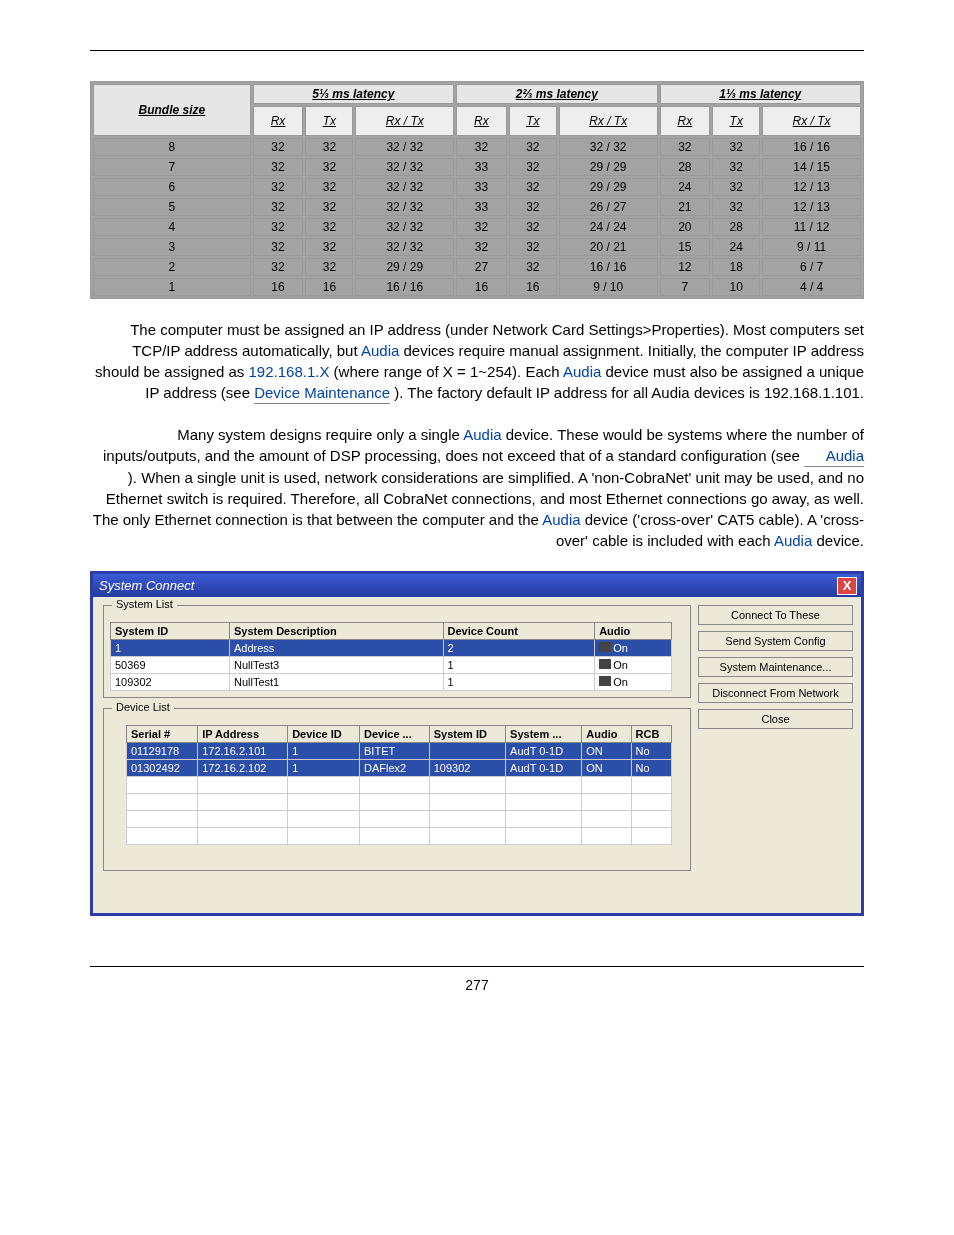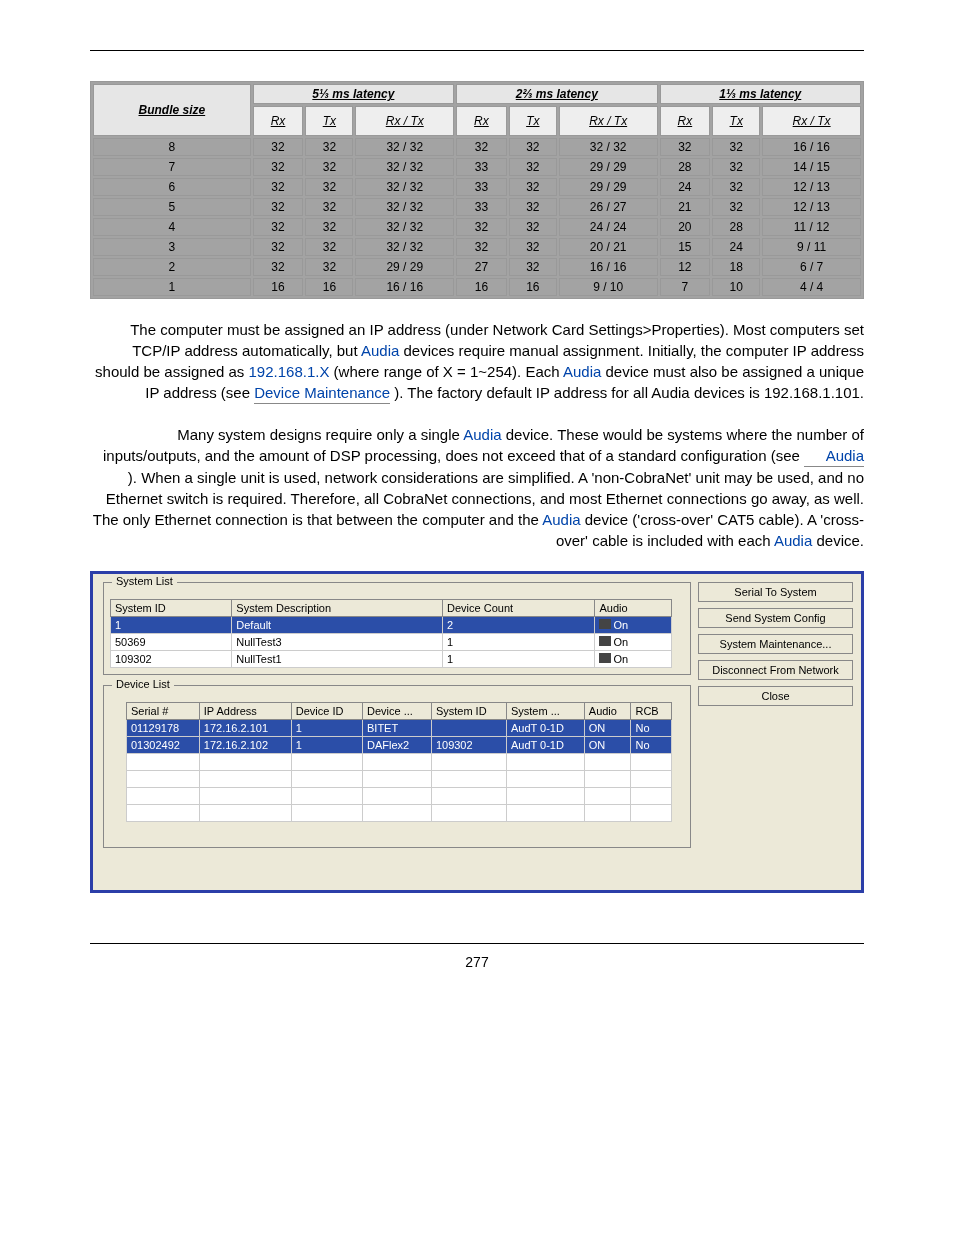--- a/index.html
+++ b/index.html
@@ -17,21 +17,21 @@
   .link{color:#0044aa;}
   .underline{border-bottom:1px solid #888;display:inline-block;min-width:60px;}
   
   .dialog{border:3px solid #2b3ea8;background:#ece9d8;font-family:Tahoma,Arial;font-size:11px;position:relative;}
   .titlebar{background:linear-gradient(#3b5bd6,#243a9e);color:#fff;padding:4px 6px;font-style:italic;font-size:13px;position:relative;}
   .titlebar .close{position:absolute;right:4px;top:3px;width:18px;height:16px;background:#d44;color:#fff;text-align:center;line-height:16px;font-style:normal;font-weight:bold;border:1px solid #fff;}
   .dlg-body{padding:8px 170px 8px 10px;position:relative;min-height:300px;}
   .groupbox{border:1px solid #888;padding:16px 18px 6px 6px;margin-bottom:10px;position:relative;background:#ece9d8;}
   .groupbox .gtitle{position:absolute;top:-8px;left:8px;background:#ece9d8;padding:0 4px;}
   table.grid{width:100%;border-collapse:collapse;font-size:11px;background:#fff;}
-  table.grid th{background:#ece9d8;border:1px solid #888;padding:2px 4px;text-align:left;font-weight:normal;}
+  table.grid th{background:#ece9d8;border:1px solid #888;padding:2px 4px;text-align:left;font-weight:bold;}
   table.grid td{border:1px solid #ccc;padding:2px 4px;}
   tr.sel td{background:#2b4ea8;color:#fff;}
   .speaker{display:inline-block;width:12px;height:10px;background:#444;margin-right:2px;}
   .btncol{position:absolute;right:8px;top:8px;width:155px;}
   .btn{display:block;border:1px solid #888;background:#ece9d8;padding:3px 4px;margin-bottom:6px;text-align:center;font-size:11px;}
   .devscroll{height:139px;overflow:hidden;margin-left:16px;}
 </style>
 </head>
 <body>
 
@@ -176,44 +176,48 @@
     <span> device. These would be systems where the number of inputs/outputs, and the amount of DSP processing, does not exceed that of a standard configuration (see </span>
     <span class="link underline">Audia</span>
     <span>). When a single unit is used, network considerations are simplified. A 'non-CobraNet' unit may be used, and no Ethernet switch is required. Therefore, all CobraNet connections, and most Ethernet connections go away, as well. The only Ethernet connection is that between the computer and the </span>
     <span class="link">Audia</span>
     <span> device ('cross-over' CAT5 cable). A 'cross-over' cable is included with each </span>
     <span class="link">Audia</span>
     <span> device.</span>
   </p>
 
   <div class="dialog">
+    <div class="titlebar">
+      <span>System Connect</span>
+      <span class="close">X</span>
+    </div>
     <div class="dlg-body">
       <div class="btncol">
-        <span class="btn">Serial To System</span>
+        <span class="btn">Connect To These</span>
         <span class="btn">Send System Config</span>
         <span class="btn">System Maintenance...</span>
         <span class="btn">Disconnect From Network</span>
         <span class="btn">Close</span>
       </div>
 
       <div class="groupbox">
         <span class="gtitle">System List</span>
         <table class="grid">
           <thead>
               <tr id="sys-head">
                 <th>System ID</th>
                 <th>System Description</th>
                 <th>Device Count</th>
                 <th>Audio</th>
               </tr>
             </thead>
           <tbody id="sys-body">
               <tr class="sel">
                 <td>1</td>
-                <td>Default</td>
+                <td>Address</td>
                 <td>2</td>
                 <td><span class="speaker"></span>On</td>
               </tr>
               <tr>
                 <td>50369</td>
                 <td>NullTest3</td>
                 <td>1</td>
                 <td><span class="speaker"></span>On</td>
               </tr>
               <tr>

